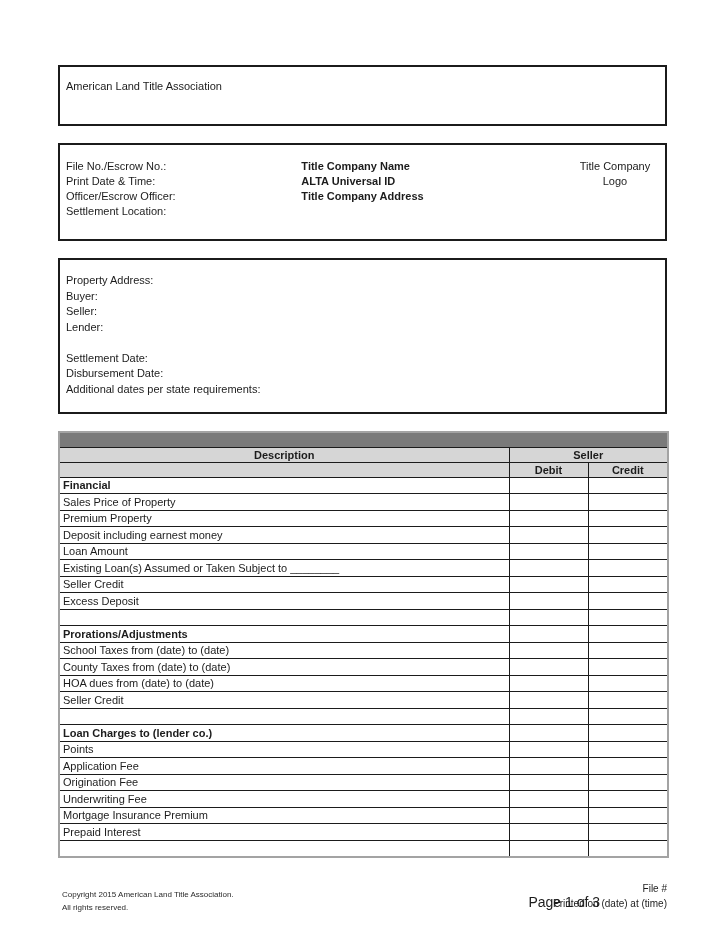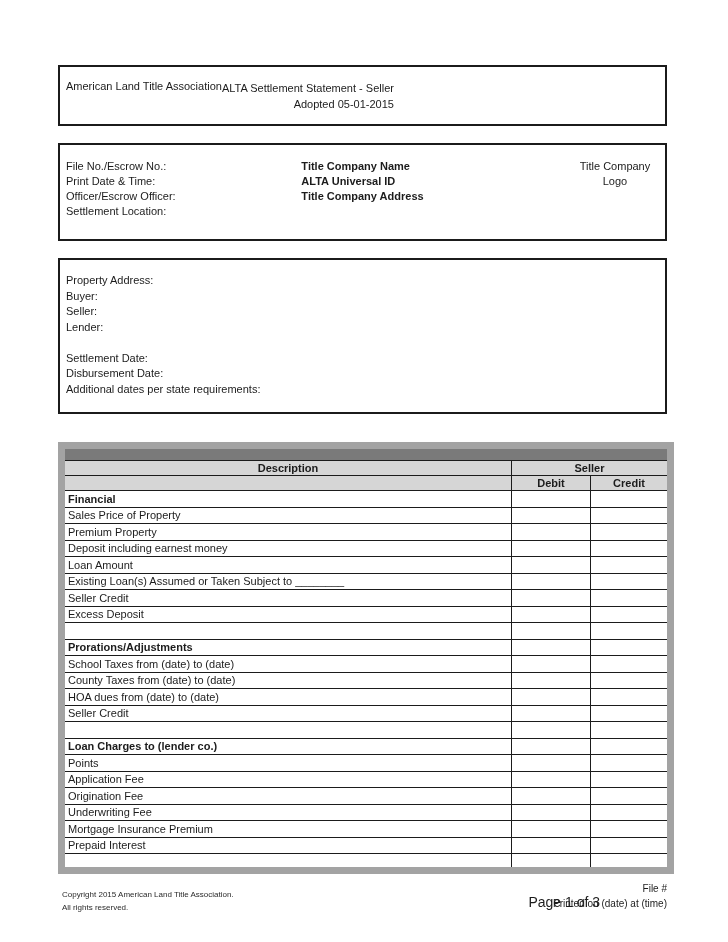--- a/index.html
+++ b/index.html
@@ -25,43 +25,39 @@
   .box3 { top:258px; height:156px; padding:13px 6px 17px 6px; line-height:15.5px; }
   .box3 .spacer { height:15.5px; }
 
   
   table.stmt {
     position:absolute; left:58px; top:431px; width:609px;
     border-collapse:collapse; table-layout:fixed;
     font-size:11px; color:#1c1c1c;
   }
   table.stmt td, table.stmt th { border:1px solid #1b1b1b; overflow:hidden; white-space:nowrap; }
-  table.stmt { border:7px solid #a3a3a3;margin-top:11px; }
+  table.stmt { border:2px solid #a3a3a3; }
   tr.band td { height:15px; background:#7a7a7a; border:1px solid #1b1b1b; }
   tr.hdr th { background:#d6d6d6; font-weight:bold; text-align:center; height:15px; padding:1px 3px; }
   tbody td { height:16.5px; padding:1px 3px; background:#fff; font-weight:normal; }
   tbody td.bold { font-weight:bold; }
   col.c-desc { width:450px; } col.c-debit { width:79px; } col.c-credit { width:80px; }
 
   
   .footer-left { position:absolute; left:62px; top:888px; font-size:8px; line-height:13px; color:#2a2a2a; }
   .footer-center { position:absolute; left:0; width:600px; top:894px; text-align:right; font-size:14px; }
   .footer-right { position:absolute; right:61px; top:881px; text-align:right; font-size:10px; line-height:15px; }
 </style>
 </head>
 <body>
 
 <div class="page">
 
   <div class="box box1">
     <div>American Land Title Association</div>
-    <div class="right">
-      <div>ALTA Settlement Statement - Seller</div>
-      <div>Adopted 05-01-2015</div>
-    </div>
   </div>
 
   <div class="box box2">
     <div class="col-left">
       <div>File No./Escrow No.:</div>
       <div>Print Date &amp; Time:</div>
       <div>Officer/Escrow Officer:</div>
       <div>Settlement Location:</div>
     </div>
     <div class="col-center">

